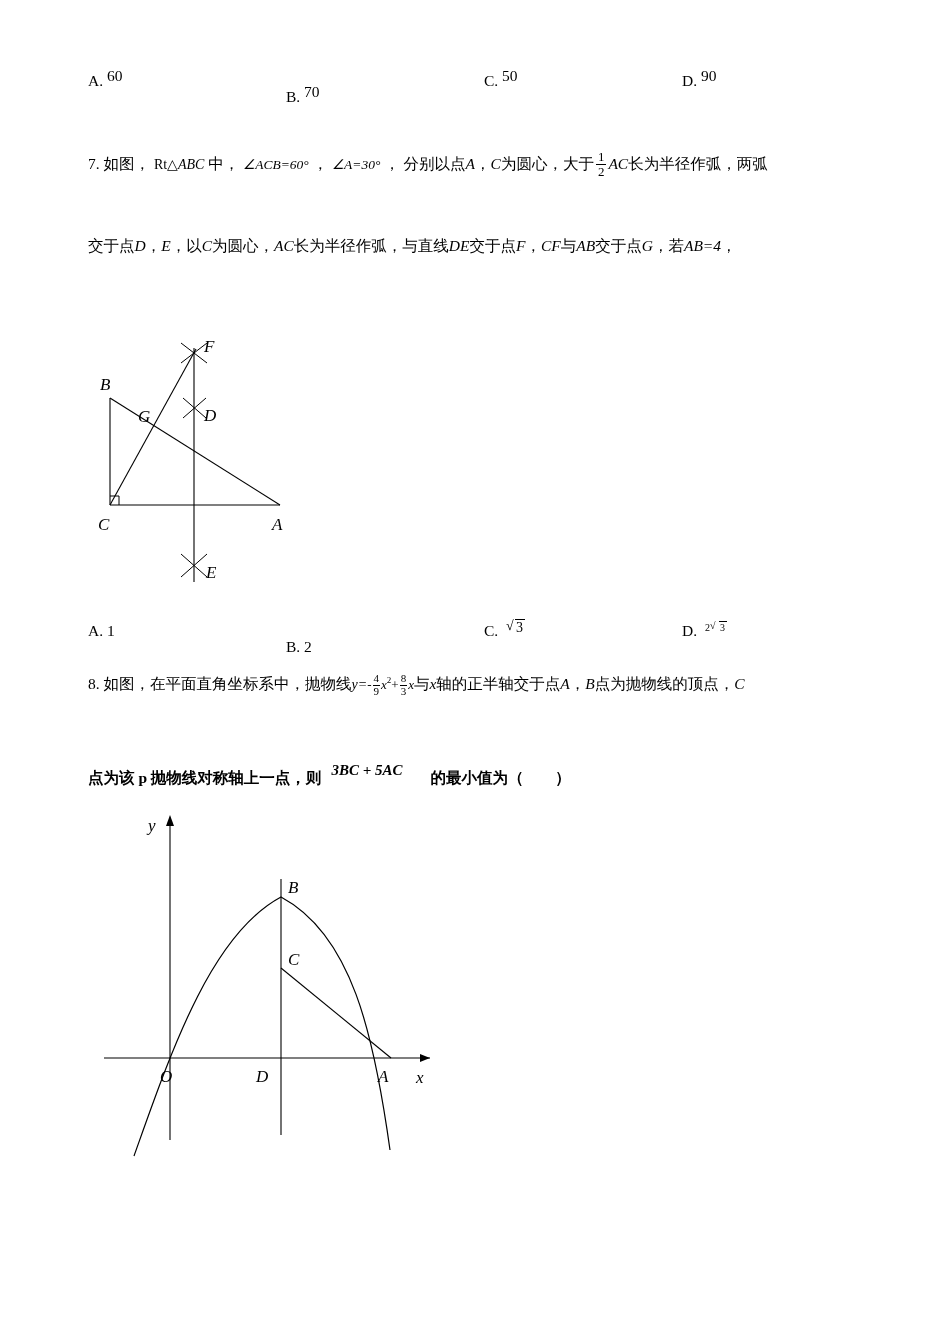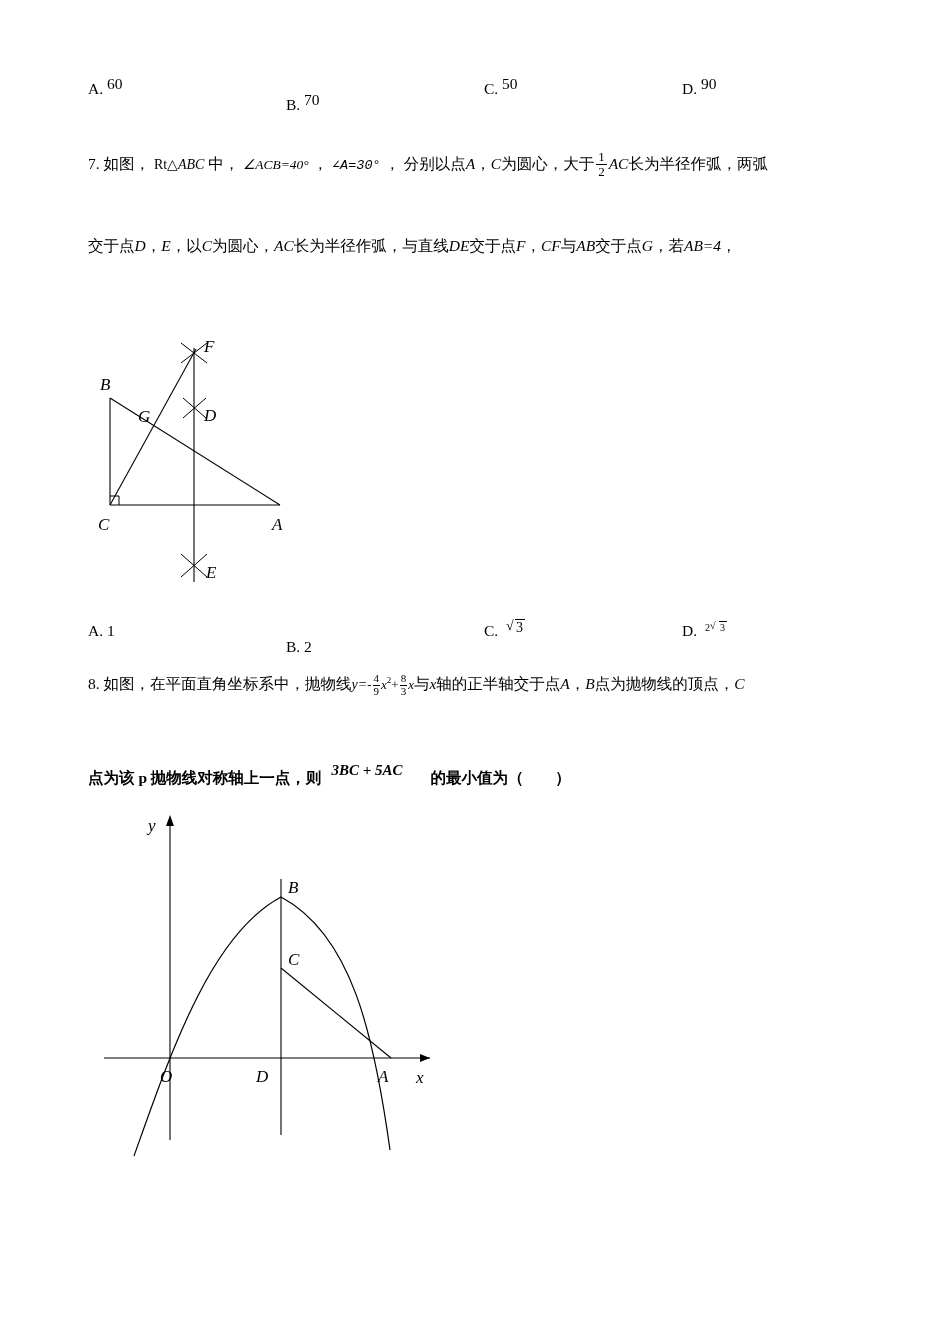--- a/index.html
+++ b/index.html
@@ -106,21 +106,21 @@
 
   sup.exp { font-size: 0.68em; vertical-align: super; font-style: normal; }
 
   .fig { position: absolute; }
 </style>
 </head>
 <body>
 
 <div class="page">
 
-  <div class="opt-row" style="top:80px;">
+  <div class="opt-row" style="top:72px;">
     <div class="opt opt-a">
       <span class="lab">A.</span>
       <span class="val raise">60</span>
     </div>
     <div class="opt opt-b">
       <span class="lab">B.</span>
       <span class="val raise">70</span>
     </div>
     <div class="opt opt-c">
       <span class="lab">C.</span>
@@ -131,23 +131,23 @@
       <span class="val raise">90</span>
     </div>
   </div>
 
   <div class="qtext" style="top:150px;">
     <div style="height:38px;">
       <span class="zh">7.</span>
       <span class="zh">如图，</span>
       <span class="mn" style="font-size:14px;">Rt</span><span class="mn" style="font-size:14px;">△</span><span class="mi" style="font-size:14px;">ABC</span>
       <span class="zh">中，</span>
-      <span class="mi" style="font-size:13.5px;">∠ACB=40°</span>
+      <span class="mi" style="font-size:13.5px;">∠ACB=60°</span>
       <span class="zh">，</span>
-      <span class="mi" style="font-size:13.5px;font-family:Liberation Mono, monospace;">∠A=30°</span>
+      <span class="mi" style="font-size:13.5px;">∠A=30°</span>
       <span class="zh">，</span>
       <span class="zh">分别以点</span><span class="mi">A</span><span class="zh">，</span><span class="mi">C</span><span class="zh">为圆心，大于</span><span class="frac"><span class="num">1</span><span class="den">2</span></span><span class="mi">AC</span><span class="zh">长为半径作弧，两弧</span>
     </div>
     <div style="height:48px; padding-top:46px;">
       <span class="zh">交于点</span><span class="mi">D</span><span class="zh">，</span><span class="mi">E</span><span class="zh">，以</span><span class="mi">C</span><span class="zh">为圆心，</span><span class="mi">AC</span><span class="zh">长为半径作弧，与直线</span><span class="mi">DE</span><span class="zh">交于点</span><span class="mi">F</span><span class="zh">，</span><span class="mi">CF</span><span class="zh">与</span><span class="mi">AB</span><span class="zh">交于点</span><span class="mi">G</span><span class="zh">，若</span><span class="mi">AB=4</span><span class="zh">，</span>
     </div>
   </div>
 
   <div class="fig" style="left:80px; top:330px; width:330px; height:280px;">
     <svg width="330" height="280" viewBox="0 0 330 280" xmlns="http://www.w3.org/2000/svg">

